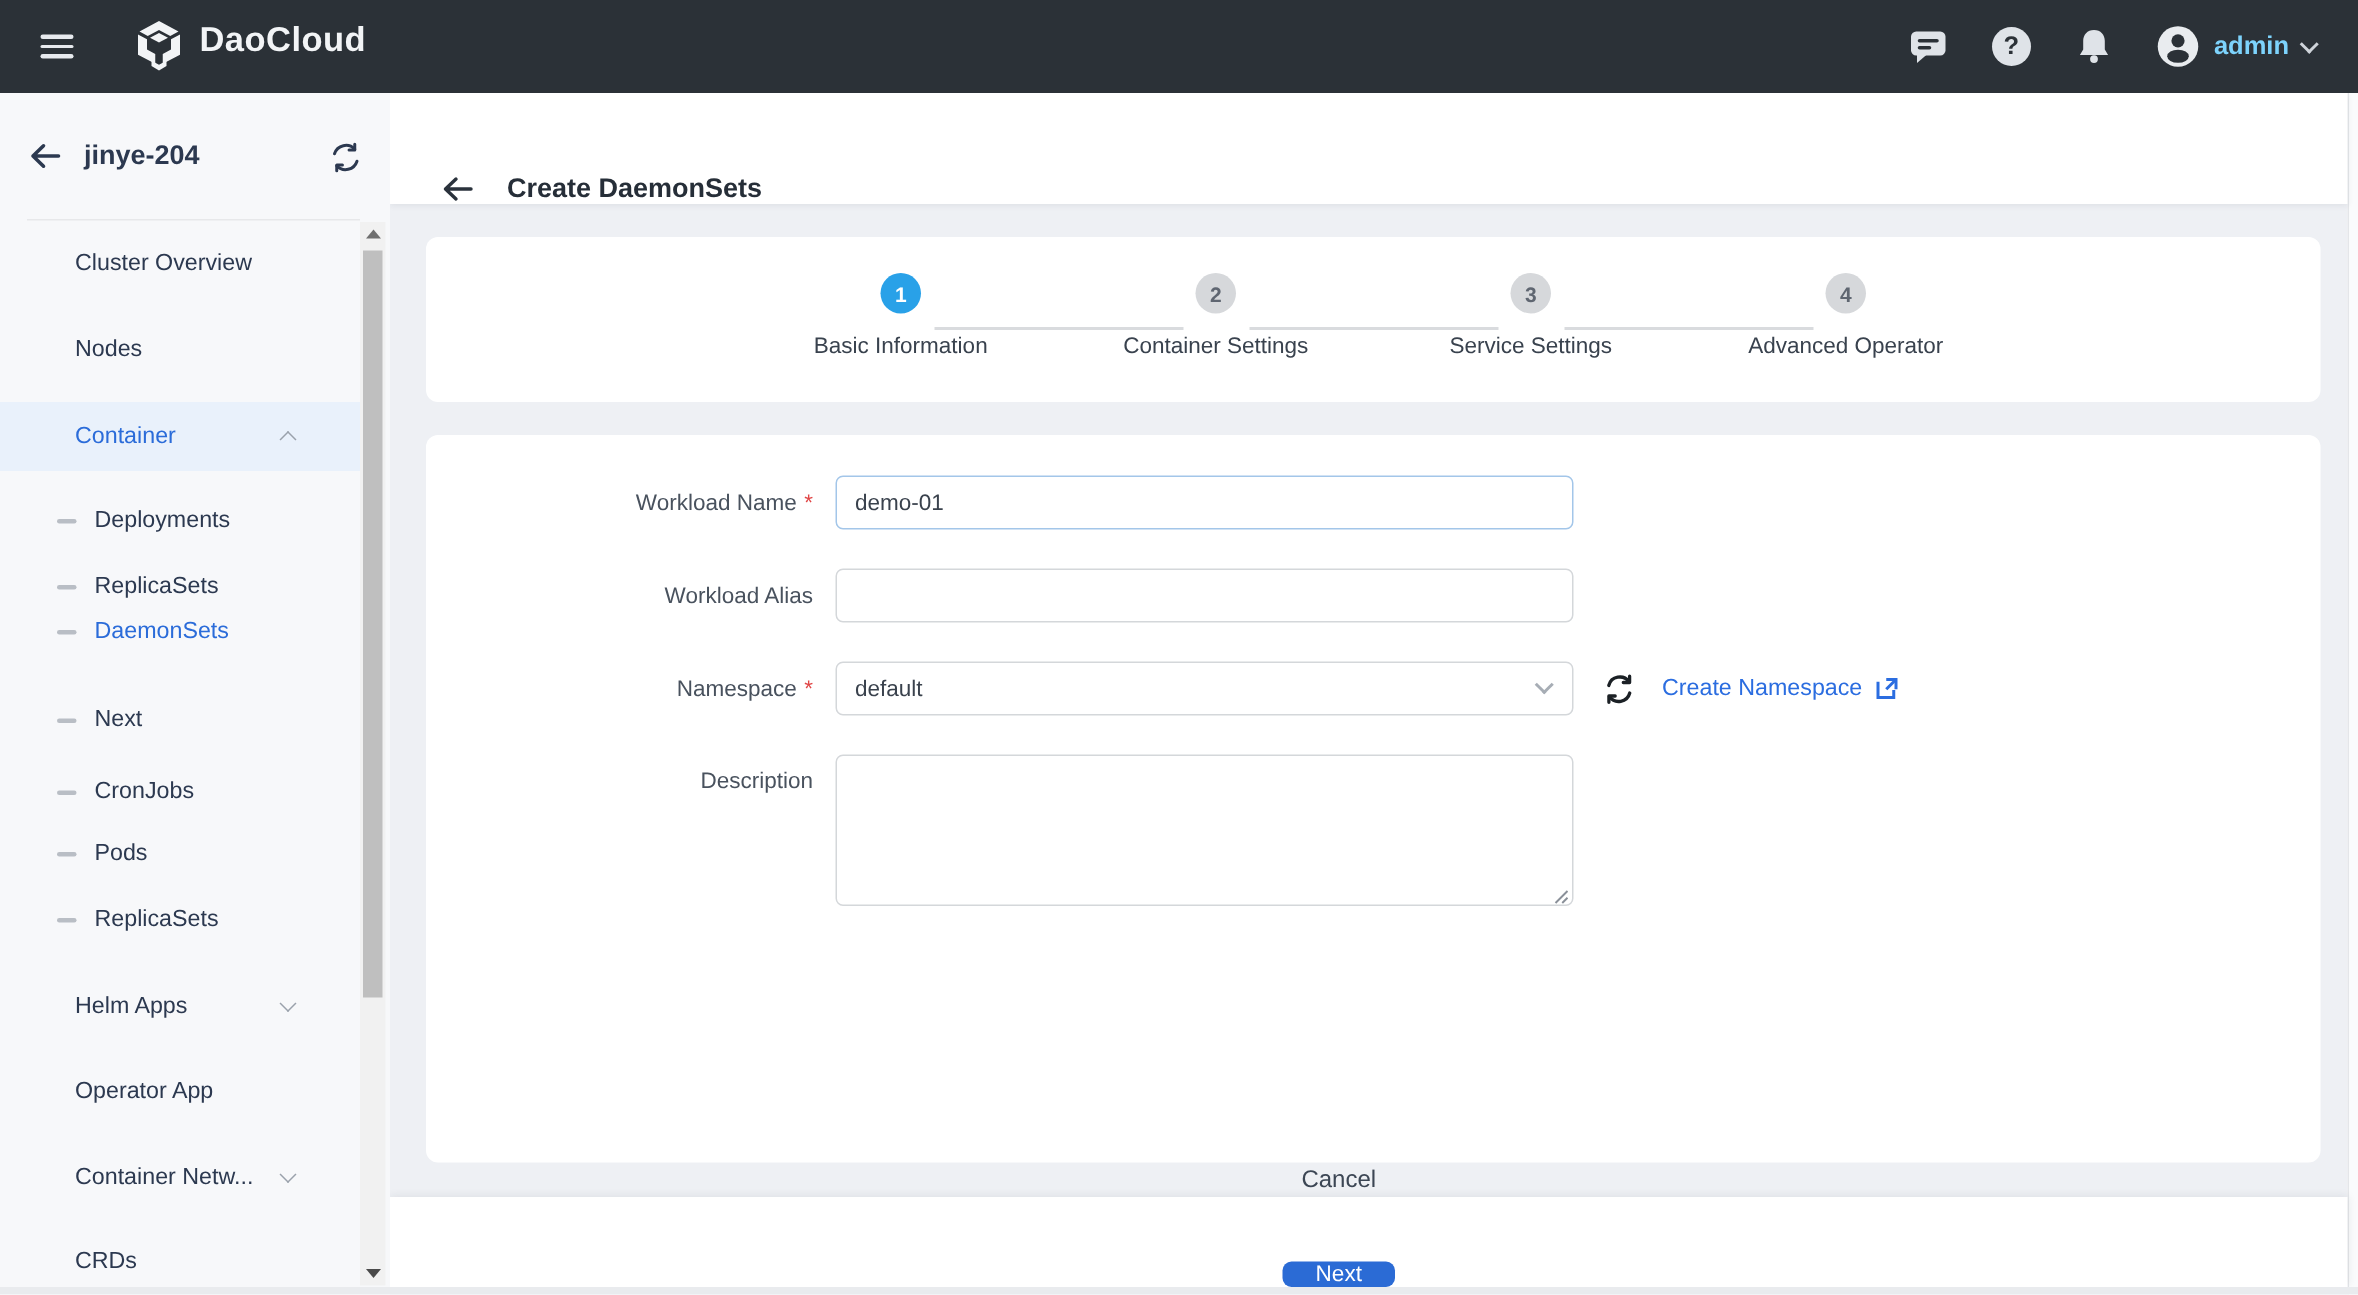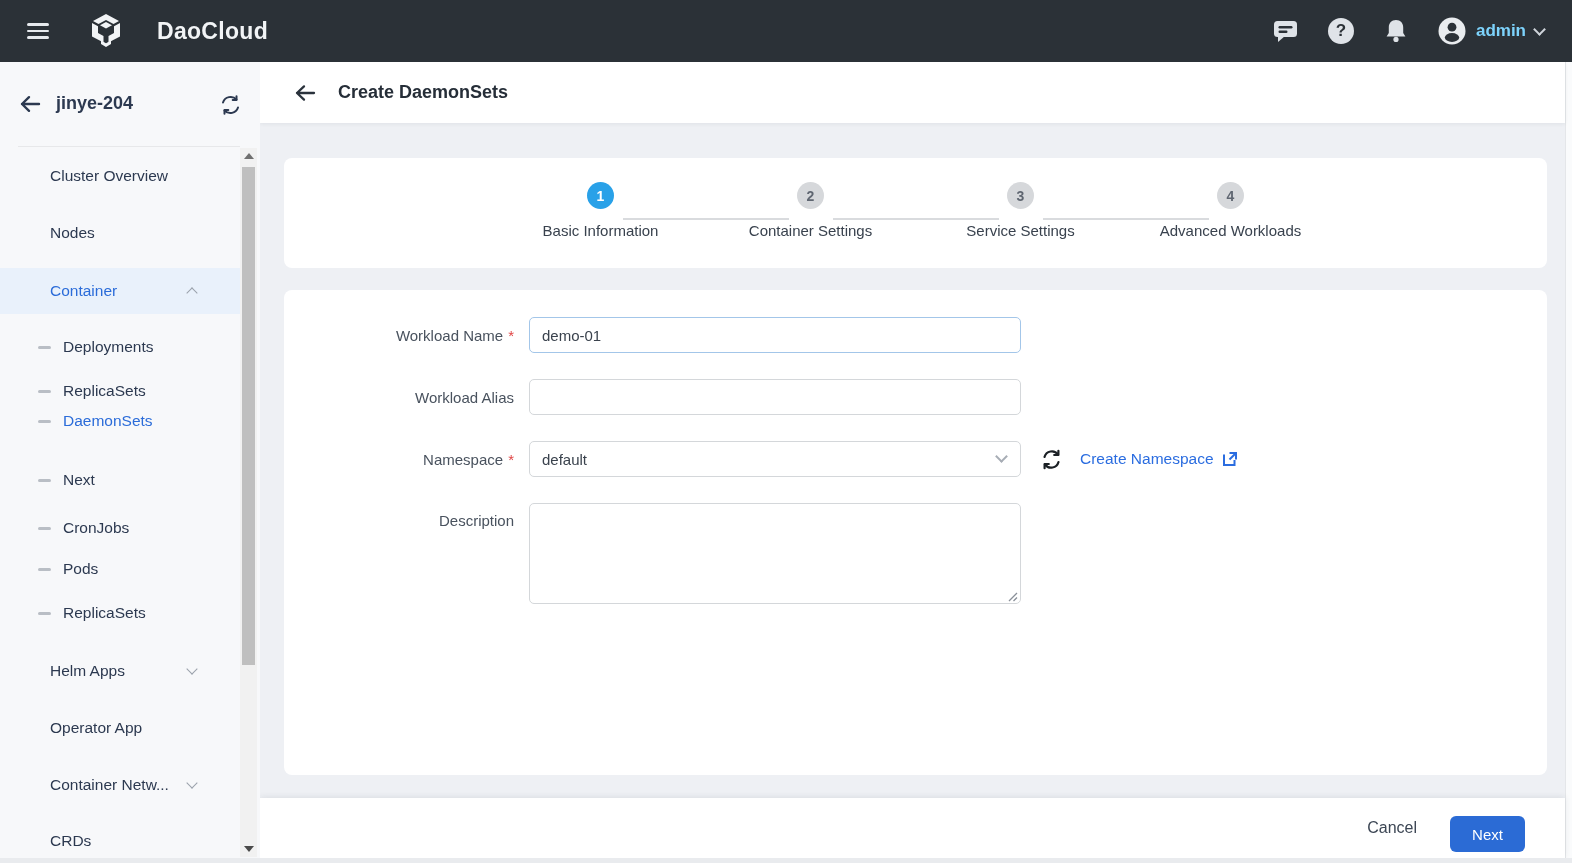--- a/index.html
+++ b/index.html
@@ -9,21 +9,21 @@
     font-family:"Liberation Sans", sans-serif; color:#323b46;
   }
 
   
   .top-header {
     position:absolute; top:0; left:0; width:1572px; height:62px;
     background:#2b3137; display:flex; align-items:center; z-index:50;
   }
   .hamburger { width:22px; height:16px; margin-left:27px; display:flex; flex-direction:column; justify-content:space-between; cursor:pointer; }
   .hamburger span { display:block; height:2.6px; background:#e7eaee; border-radius:2px; }
-  .brand { display:flex; align-items:center; margin-left:40px;gap:24px; }
+  .brand { display:flex; margin-left:40px; }
   .brand svg { display:block; }
   .brand-name { color:#f2f4f6; font-size:23px; font-weight:bold; letter-spacing:.3px; margin-left:10px; }
   .header-right { margin-left:auto; display:flex; align-items:center; gap:27px; margin-right:28px; }
   .hicon { width:28px; height:28px; display:flex; align-items:center; justify-content:center; cursor:pointer; }
   .help-circle {
     width:26px; height:26px; border-radius:50%; background:#dfe3e8; color:#2b3137;
     font-weight:bold; font-size:17px; display:flex; align-items:center; justify-content:center;
   }
   .user-cluster { display:flex; align-items:center; gap:9px; cursor:pointer; }
   .user-name { color:#7dd3fc; font-size:17px; font-weight:bold; }
@@ -55,43 +55,43 @@
   .sb-arrow { position:absolute; left:0; width:17px; height:16px; display:flex; align-items:center; justify-content:center; cursor:pointer; }
   .sb-arrow.up { top:0; }
   .sb-arrow.down { bottom:0; }
   .tri-up { width:0; height:0; border-left:5px solid transparent; border-right:5px solid transparent; border-bottom:6px solid #6f6f6f; }
   .tri-down { width:0; height:0; border-left:5px solid transparent; border-right:5px solid transparent; border-top:6px solid #4a4a4a; }
   .sb-thumb { position:absolute; left:2px; top:19px; width:13px; height:498px; background:#bfbfbf; cursor:grab; }
 
   
   .main { position:absolute; top:62px; left:260px; right:7px; bottom:0; background:#eef0f4; }
   .page-header {
-    position:absolute; top:0; left:0; right:0; height:61px; background:#ffffff;
-    display:flex; align-items:center; box-shadow:0 1px 4px rgba(30,40,60,.07); z-index:5;
+    position:absolute; top:0; left:0; right:0; height:74px; background:#ffffff;
+    display:flex; align-items:flex-end; box-shadow:0 1px 4px rgba(30,40,60,.07); z-index:5;
   }
   .page-back { margin-left:34px; cursor:pointer; display:flex; }
   .page-title { margin-left:22px; font-size:18px; font-weight:bold; color:#262e38; }
 
   .content { position:absolute; top:75px; left:0; right:0; bottom:65px; }
 
   .card { background:#ffffff; border-radius:8px; }
   .stepper-card {
     position:absolute; top:21px; left:24px; right:18px; height:110px;
     display:flex; justify-content:center; padding-top:24px;
   }
   .step { position:relative; width:210px; display:flex; flex-direction:column; align-items:center; }
   .step-circle {
     width:27px; height:27px; border-radius:50%; background:#d6d8db; color:#5f6671;
     font-size:14px; font-weight:bold; display:flex; align-items:center; justify-content:center; z-index:2;
   }
   .step.active .step-circle { background:#29a1e8; color:#ffffff; }
   .step-label { margin-top:13px; font-size:15px; color:#39424e; white-space:nowrap; }
   .step-line { position:absolute; top:36px; left:calc(50% + 22px); width:166px; height:2px; background:#d9dbde; }
 
-  .form-card { position:absolute; top:153px; left:24px; right:18px; height:485px; padding-top:27px; }
+  .form-card { position:absolute; top:153px; left:24px; right:18px; height:485px; padding-top:27px;padding-left:28px; }
   .form-row { display:flex; align-items:center; margin-bottom:26px; }
   .form-row.top { align-items:flex-start; }
   .form-label { width:230px; text-align:right; font-size:15px; color:#49525e; flex:none; }
   .form-row.top .form-label { padding-top:9px; }
   .req { color:#e04545; margin-left:5px; font-size:15px; }
   .form-ctl { margin-left:15px; }
   .text-input {
     width:492px; height:36px; border:1px solid #d4d7da; border-radius:5px;
     font-family:"Liberation Sans",sans-serif; font-size:15px; color:#3a424d; padding:0 12px; outline:none; background:#fff;
   }
@@ -108,21 +108,21 @@
   }
   .resize-grip { position:absolute; right:3px; bottom:6px; pointer-events:none; }
 
   .ns-extra { display:flex; align-items:center; margin-left:19px; }
   .ns-refresh { cursor:pointer; display:flex; }
   .ns-link { margin-left:17px; color:#2b6de0; font-size:15.5px; cursor:pointer; display:flex; align-items:center; gap:7px; }
 
   .footer {
     position:absolute; left:0; right:0; bottom:5px; height:60px; background:#ffffff;
     box-shadow:0 -1px 6px rgba(30,40,60,.09); display:flex; align-items:center; justify-content:flex-end;
-    padding-right:40px; gap:33px; z-index:6;
+    padding-right:40px; gap:33px; z-index:6;flex-direction:column;
   }
   .btn-cancel { background:none; border:none; font-family:"Liberation Sans",sans-serif; font-size:16px; color:#3c4654; cursor:pointer; }
   .btn-next {
     border:none; background:#2b6bd5; color:#ffffff; font-family:"Liberation Sans",sans-serif;
     font-size:15px; width:75px; height:36px; border-radius:6px; cursor:pointer;margin-top:12px;
   }
 
   .page-scrollbar { position:absolute; top:62px; right:0; width:7px; bottom:0; background:#fafbfc; border-left:1px solid #e4e6e9; }
   .bottom-strip { position:absolute; left:0; right:0; bottom:0; height:5px; background:#e9ebee; z-index:60; }
 </style>
@@ -283,21 +283,21 @@
         <div class="step-label">Container Settings</div>
         <div class="step-line"></div>
       </div>
       <div class="step">
         <div class="step-circle">3</div>
         <div class="step-label">Service Settings</div>
         <div class="step-line"></div>
       </div>
       <div class="step">
         <div class="step-circle">4</div>
-        <div class="step-label">Advanced Workloads</div>
+        <div class="step-label">Advanced Operator</div>
       </div>
     </div>
 
     <div class="card form-card">
       <div class="form-row">
         <div class="form-label"><span>Workload Name</span><span class="req">*</span></div>
         <div class="form-ctl">
           <input class="text-input focused" type="text" value="demo-01" style="">
         </div>
       </div>

